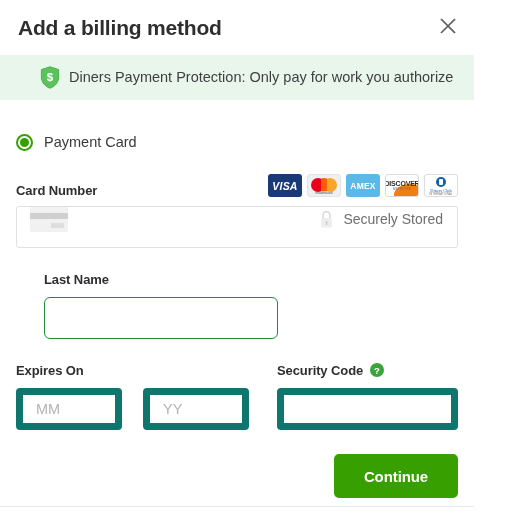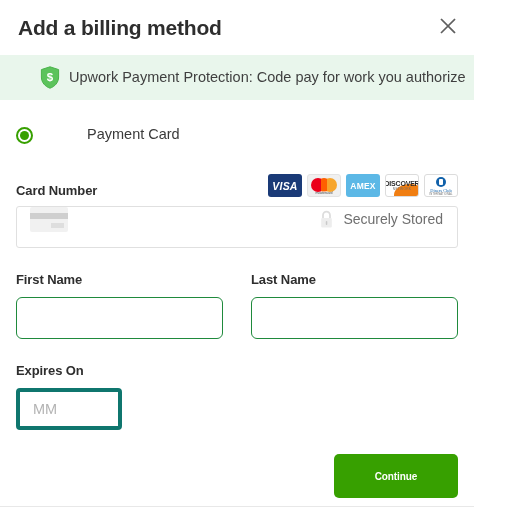--- a/index.html
+++ b/index.html
@@ -77,25 +77,24 @@
   }
 
   
   .modal-body {
     padding: 0 16px;
     box-sizing: border-box;
   }
 
   .payment-method-row {
     display: flex;
-    align-items: flex-start;
+    align-items: center;
     height: 30px;
     margin-top: 27px;
     margin-bottom: 4px;
-    gap: 43px;
   }
   .radio {
     width: 17px;
     height: 17px;
     border-radius: 50%;
     border: 2px solid #37a000;
     background: #ffffff;
     box-sizing: border-box;
     position: relative;
     flex: 0 0 auto;
@@ -350,21 +349,21 @@
     height: 14px;
     margin-left: 7px;
     display: block;
     cursor: pointer;
   }
 
   .text-input {
     margin-top: 9px;
     width: 100%;
     height: 42px;
-    border: 4px solid #0f766e;
+    border: 7px solid #0f766e;
     border-radius: 4px;
     background: #ffffff;
     box-sizing: border-box;
     padding: 0 13px;
     font-family: "Liberation Sans", sans-serif;
     font-size: 14.5px;
     color: #3a3a3a;
     outline: none;
   }
   .text-input::placeholder {
@@ -392,21 +391,21 @@
     box-sizing: border-box;
   }
   .continue-btn {
     min-width: 124px;
     height: 44px;
     background: #37a000;
     border: none;
     border-radius: 5px;
     color: #ffffff;
     font-family: "Liberation Sans", sans-serif;
-    font-size: 10px;
+    font-size: 15px;
     font-weight: bold;
     letter-spacing: -0.1px;
     cursor: pointer;
     padding: 1px 22px;
   }
 
   .bottom-divider {
     position: absolute;
     left: 0;
     right: 0;
@@ -427,21 +426,21 @@
         <path d="M1.6 1.6 L14.4 14.4 M14.4 1.6 L1.6 14.4" stroke="#5f5f5f" stroke-width="1.7" stroke-linecap="square"></path>
       </svg>
     </div>
   </div>
 
   <div class="protection-banner">
     <svg class="shield-icon" viewBox="0 0 20 23">
       <path d="M10 0.8 L18.6 3.6 V11 C18.6 16.6 14.8 20.5 10 22.2 C5.2 20.5 1.4 16.6 1.4 11 V3.6 Z" fill="#5cc35c" stroke="#4bb34b" stroke-width="1"></path>
       <text x="10" y="15.4" text-anchor="middle" font-family="Liberation Sans, sans-serif" font-size="11.5" font-weight="bold" fill="#ffffff">$</text>
     </svg>
-    <span class="banner-text">Upwork Payment Protection: Code pay for work you authorize</span>
+    <span class="banner-text">Diners Payment Protection: Only pay for work you authorize</span>
   </div>
 
   <div class="modal-body">
 
     <div class="payment-method-row">
       <span class="radio"></span>
       <span class="radio-label">Payment Card</span>
     </div>
 
     <div class="card-number-block">
@@ -491,42 +490,47 @@
             <path d="M4 8 V5.2 A3.5 3.5 0 0 1 11 5.2 V8" fill="none" stroke="#dddddd" stroke-width="1.8"></path>
             <rect x="2.2" y="8" width="10.6" height="9.6" rx="1" fill="#ededed"></rect>
             <rect x="6.8" y="11" width="1.5" height="4" rx="0.7" fill="#c9c9c9"></rect>
           </svg>
           <span class="secure-text">Securely Stored</span>
         </div>
       </div>
     </div>
 
     <div class="row-2col">
-      <div class="col">
-        <div class="label-row">
-          <span class="field-label">First Name</span>
-        </div>
-        <input class="text-input input-green" type="text" value="" placeholder="" style="">
-      </div>
       <div class="col col-right">
         <div class="label-row">
           <span class="field-label">Last Name</span>
         </div>
         <input class="text-input input-green" type="text" value="" placeholder="" style="">
       </div>
     </div>
 
     <div class="row-2col">
       <div class="col">
         <div class="label-row">
           <span class="field-label">Expires On</span>
         </div>
         <div class="expiry-inputs">
           <input class="text-input" type="text" value="" placeholder="MM" style="">
-        </div>
+          <input class="text-input" type="text" value="" placeholder="YY" style="">
+        </div>
+      </div>
+      <div class="col col-right">
+        <div class="label-row">
+          <span class="field-label">Security Code</span>
+          <svg class="help-icon" viewBox="0 0 14 14">
+            <circle cx="7" cy="7" r="7" fill="#3aa33a"></circle>
+            <text x="7" y="10.6" text-anchor="middle" font-family="Liberation Sans, sans-serif" font-size="9.6" font-weight="bold" fill="#ffffff">?</text>
+          </svg>
+        </div>
+        <input class="text-input" type="text" value="" placeholder="" style="">
       </div>
     </div>
   </div>
 
   <div class="footer">
     <button class="continue-btn">Continue</button>
   </div>
 
   <div class="bottom-divider"></div>
 </div>

